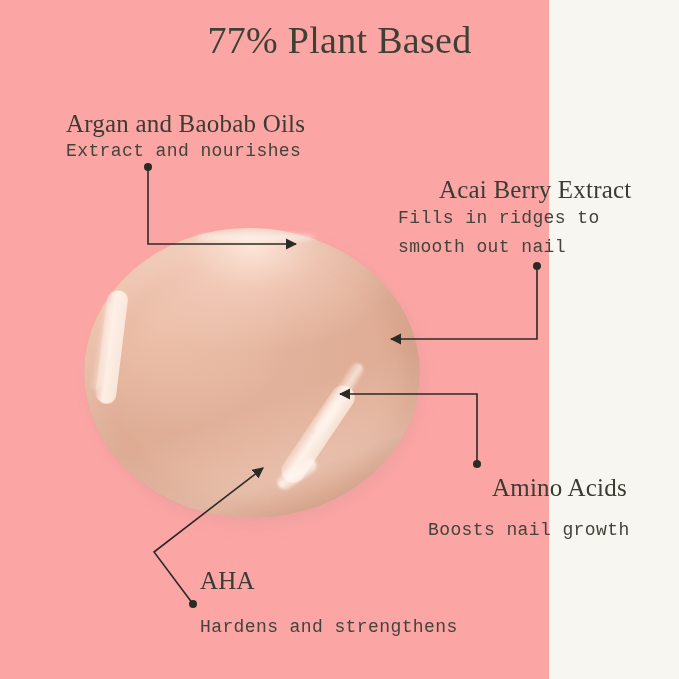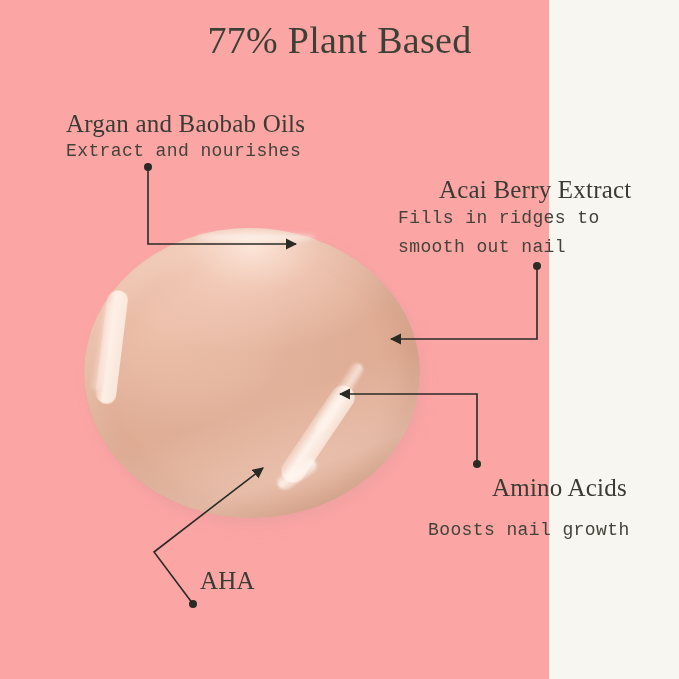--- a/index.html
+++ b/index.html
@@ -265,14 +265,15 @@
   <div class="ann-sub" id="ann1-sub">Extract and nourishes</div>
 
   <div class="ann-title" id="ann2-title">Acai Berry Extract</div>
   <div class="ann-sub" id="ann2-sub1">Fills in ridges to</div>
   <div class="ann-sub" id="ann2-sub2">smooth out nail</div>
 
   <div class="ann-title" id="ann3-title">Amino Acids</div>
   <div class="ann-sub" id="ann3-sub">Boosts nail growth</div>
 
   <div class="ann-title" id="ann4-title">AHA</div>
+  <div class="ann-sub" id="ann4-sub">Hardens and strengthens</div>
 
 </div>
 
 </body></html>

